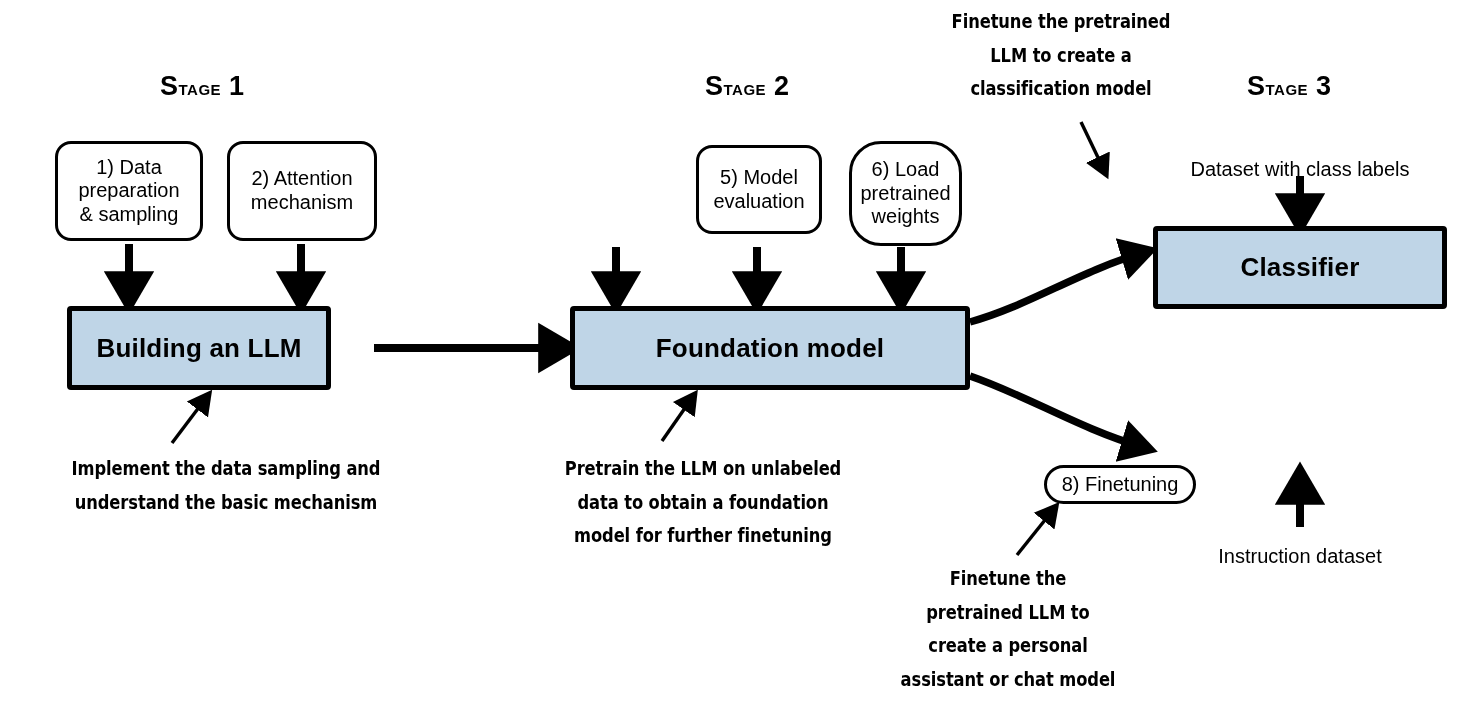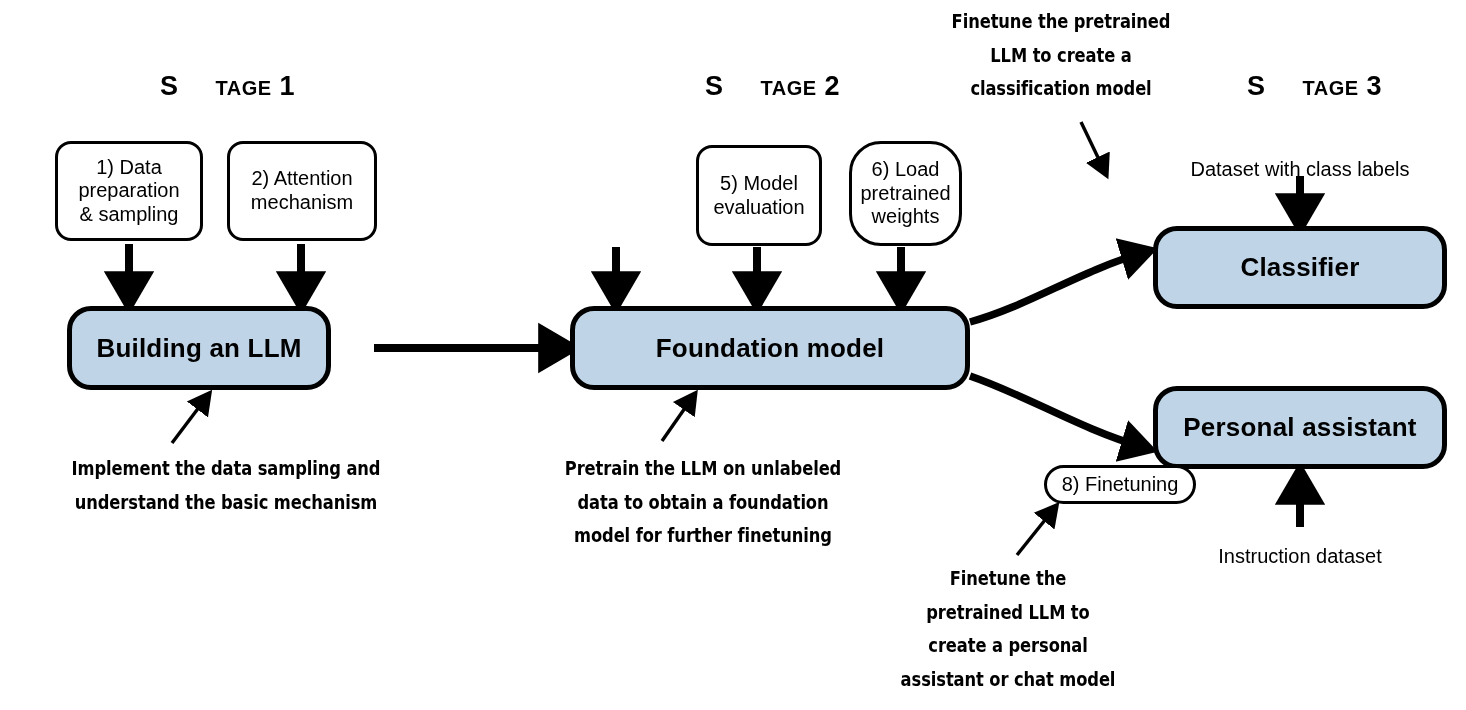--- a/index.html
+++ b/index.html
@@ -29,22 +29,21 @@
   
   .stage-head {
     position: absolute;
     font-weight: bold;
     letter-spacing: 0.5px;
     white-space: nowrap;
     font-size: 27px;
     line-height: 1;
   }
   .stage-head .sc {
-    font-size: 20px;
-    margin-left: 37px;
+    font-size: 15px;
   }
 
   
   .task-box {
     position: absolute;
     box-sizing: border-box;
     background: #ffffff;
     border: 3.5px solid #000000;
     border-radius: 16px;
     display: flex;
@@ -55,21 +54,21 @@
     line-height: 1.18;
     padding: 2px 6px;
   }
 
   
   .blue-box {
     position: absolute;
     box-sizing: border-box;
     background: #bfd5e7;
     border: 5px solid #000000;
-    border-radius: 24px;
+    border-radius: 4px;
     display: flex;
     align-items: center;
     justify-content: center;
     text-align: center;
     font-weight: bold;
     font-size: 26px;
     letter-spacing: 0.2px;
   }
 
   
@@ -174,21 +173,21 @@
   </div>
 
   <div class="task-box" style="left:227px; top:141px; width:150px; height:100px;">
     <div>
       <div>2) Attention</div>
       <div>mechanism</div>
     </div>
   </div>
 
 
-  <div class="task-box" style="left:696px; top:145px; width:126px; height:101px;">
+  <div class="task-box" style="left:696px; top:145px; width:126px; height:89px;">
     <div>
       <div>5) Model</div>
       <div>evaluation</div>
     </div>
   </div>
 
   <div class="task-box" style="left:849px; top:141px; width:113px; height:105px;border-radius:32px;">
     <div>
       <div>6) Load</div>
       <div>pretrained</div>
@@ -201,23 +200,20 @@
   </div>
 
   <div class="blue-box" style="left:570px; top:306px; width:400px; height:84px;">
     <span>Foundation model</span>
   </div>
 
   <div class="blue-box" style="left:1153px; top:226px; width:294px; height:83px;">
     <span>Classifier</span>
   </div>
 
-  <div class="blue-box" style="left:1153px; top:386px; width:294px; height:83px;">
-    <span>Personal assistant</span>
-  </div>
 
 
 
   <div class="pill" style="left:1044px; top:465px; width:152px; height:39px;">
     <span>8) Finetuning</span>
   </div>
 
   <div class="caption" style="left:1150px; top:145px; width:300px;">
     <span>Dataset with class labels</span>
   </div>

